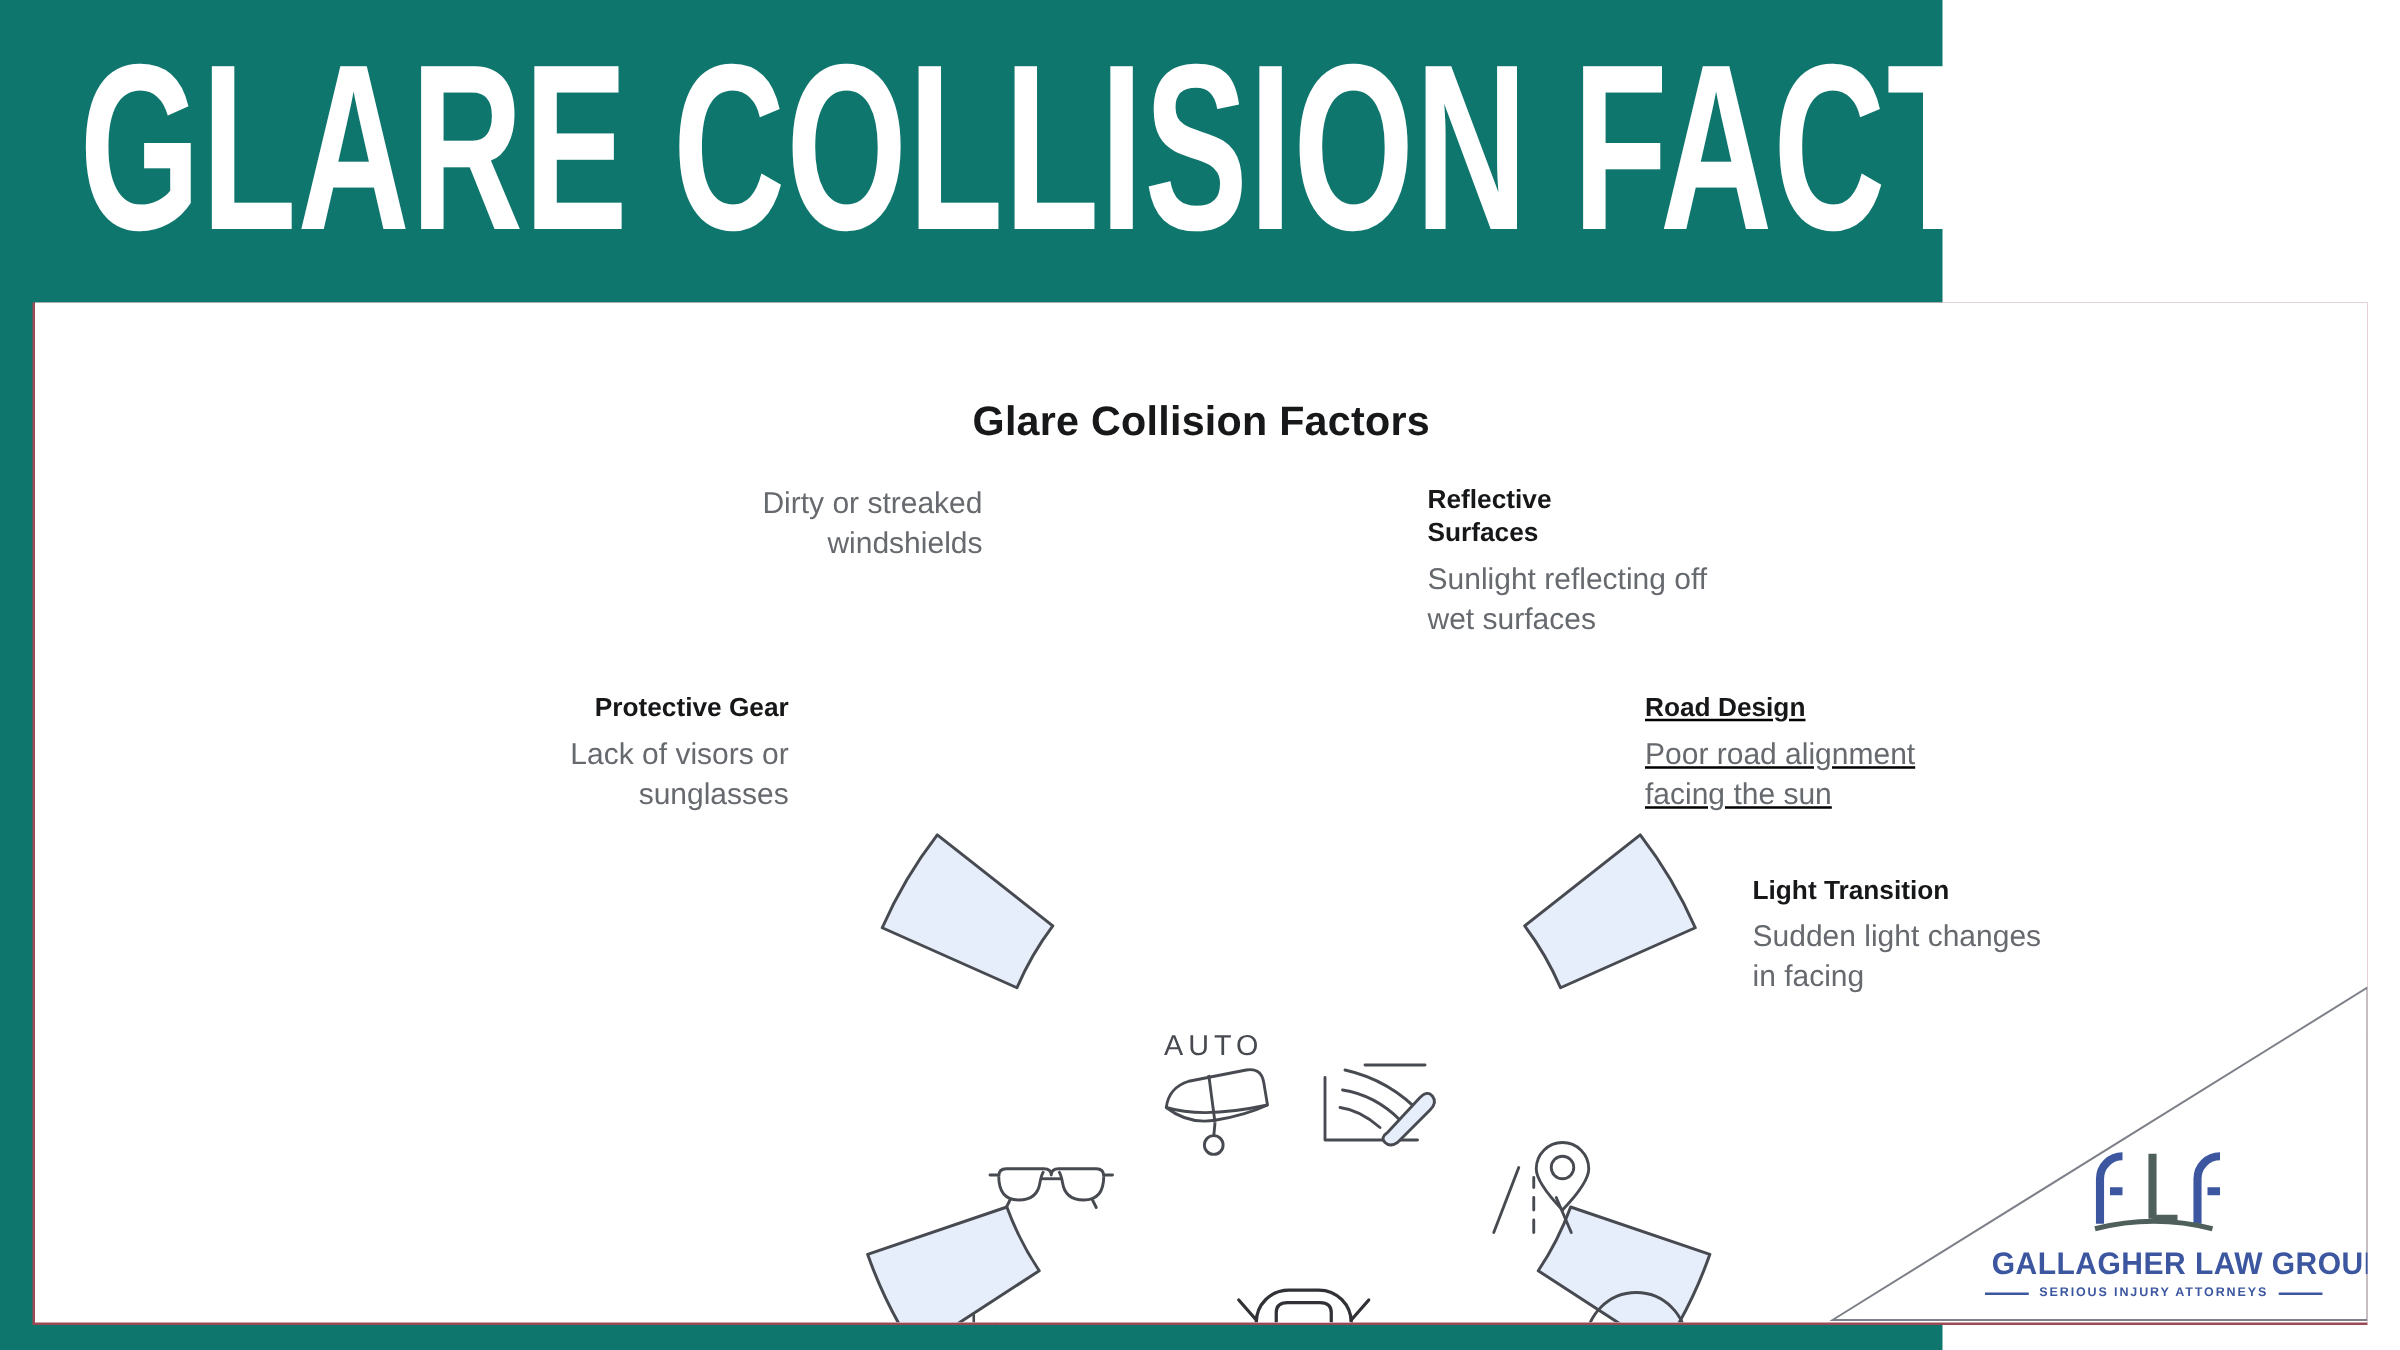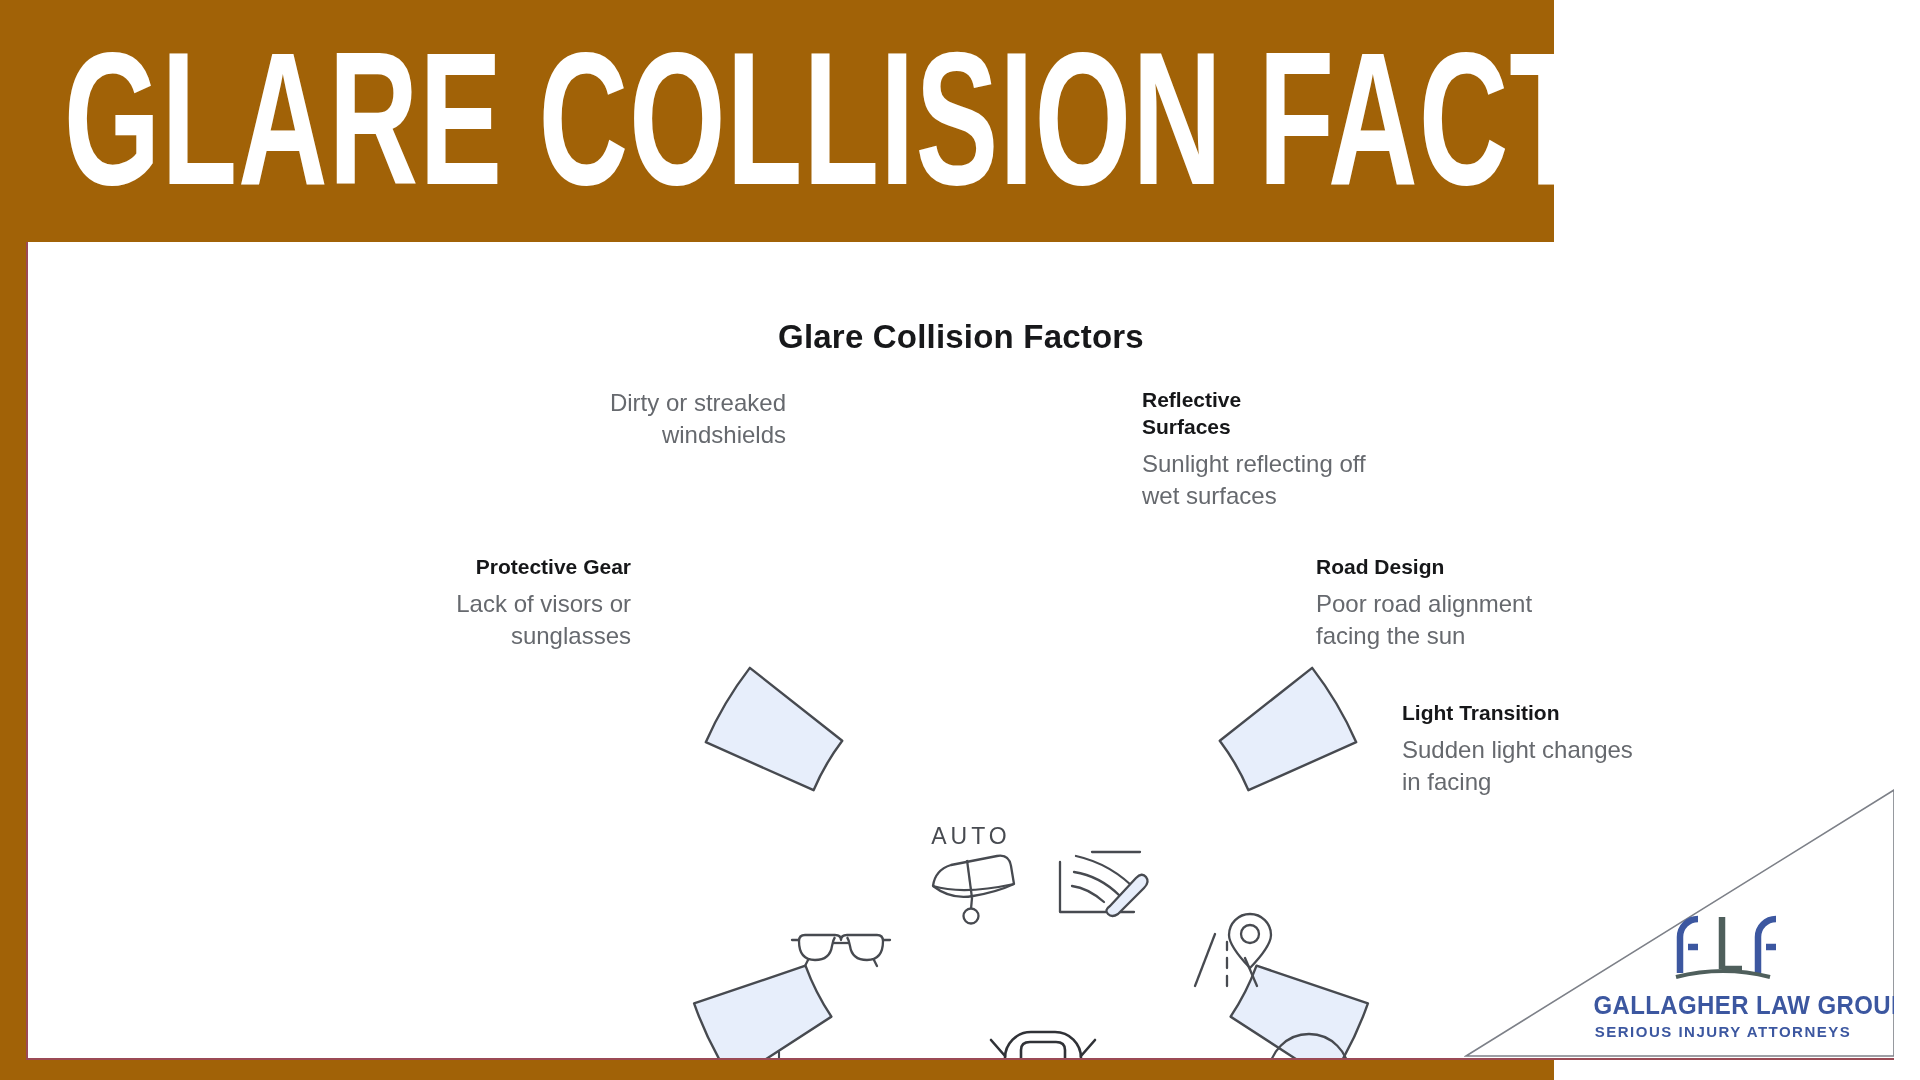--- a/index.html
+++ b/index.html
@@ -8,21 +8,21 @@
     width: 1920px;
     height: 1080px;
     overflow: hidden;
     font-family: "Liberation Sans", sans-serif;
   }
 
   #slide {
     position: relative;
     width: 1554px;
     height: 1080px;
-    background: #a16207;
+    background: #0f766e;
   }
 
   
   #banner {
     position: absolute;
     left: 0; top: 0;
     width: 1920px;
     height: 238px;
     display: flex;
     align-items: center;
@@ -100,21 +100,21 @@
     color: #66696e;
     line-height: 1.34;
   }
   .label.right { text-align: right; }
   .label.left  { text-align: left;  }
 
   #lbl-windshield { left: 488px; top: 145px; }
   #lbl-protective { left: 333px; top: 312px; }
   #lbl-sun        { left: 235px; top: 486px; }
   #lbl-reflective { left: 1114px; top: 145px; }
-  #lbl-road       { left: 1288px; top: 312px; }
+  #lbl-road       { left: 1288px; top: 312px; text-decoration: underline; }
   #lbl-light      { left: 1374px; top: 458px; }
 
   
   #corner-triangle {
     position: absolute;
     right: 0;
     bottom: 0;
     width: 430px;
     height: 270px;
   }
@@ -141,21 +141,21 @@
     justify-content: center;
     gap: 8px;
     margin-top: 3px;
   }
   #logo-tagline-row .rule {
     height: 2px;
     width: 38px;
     background: #3c57a0;
   }
   #logo-tagline {
-    font-size: 15px;
+    font-size: 10px;
     font-weight: 700;
     letter-spacing: 1.5px;
     color: #3c57a0;
     white-space: nowrap;
   }
 </style>
 </head>
 <body>
 
 <div id="slide">

